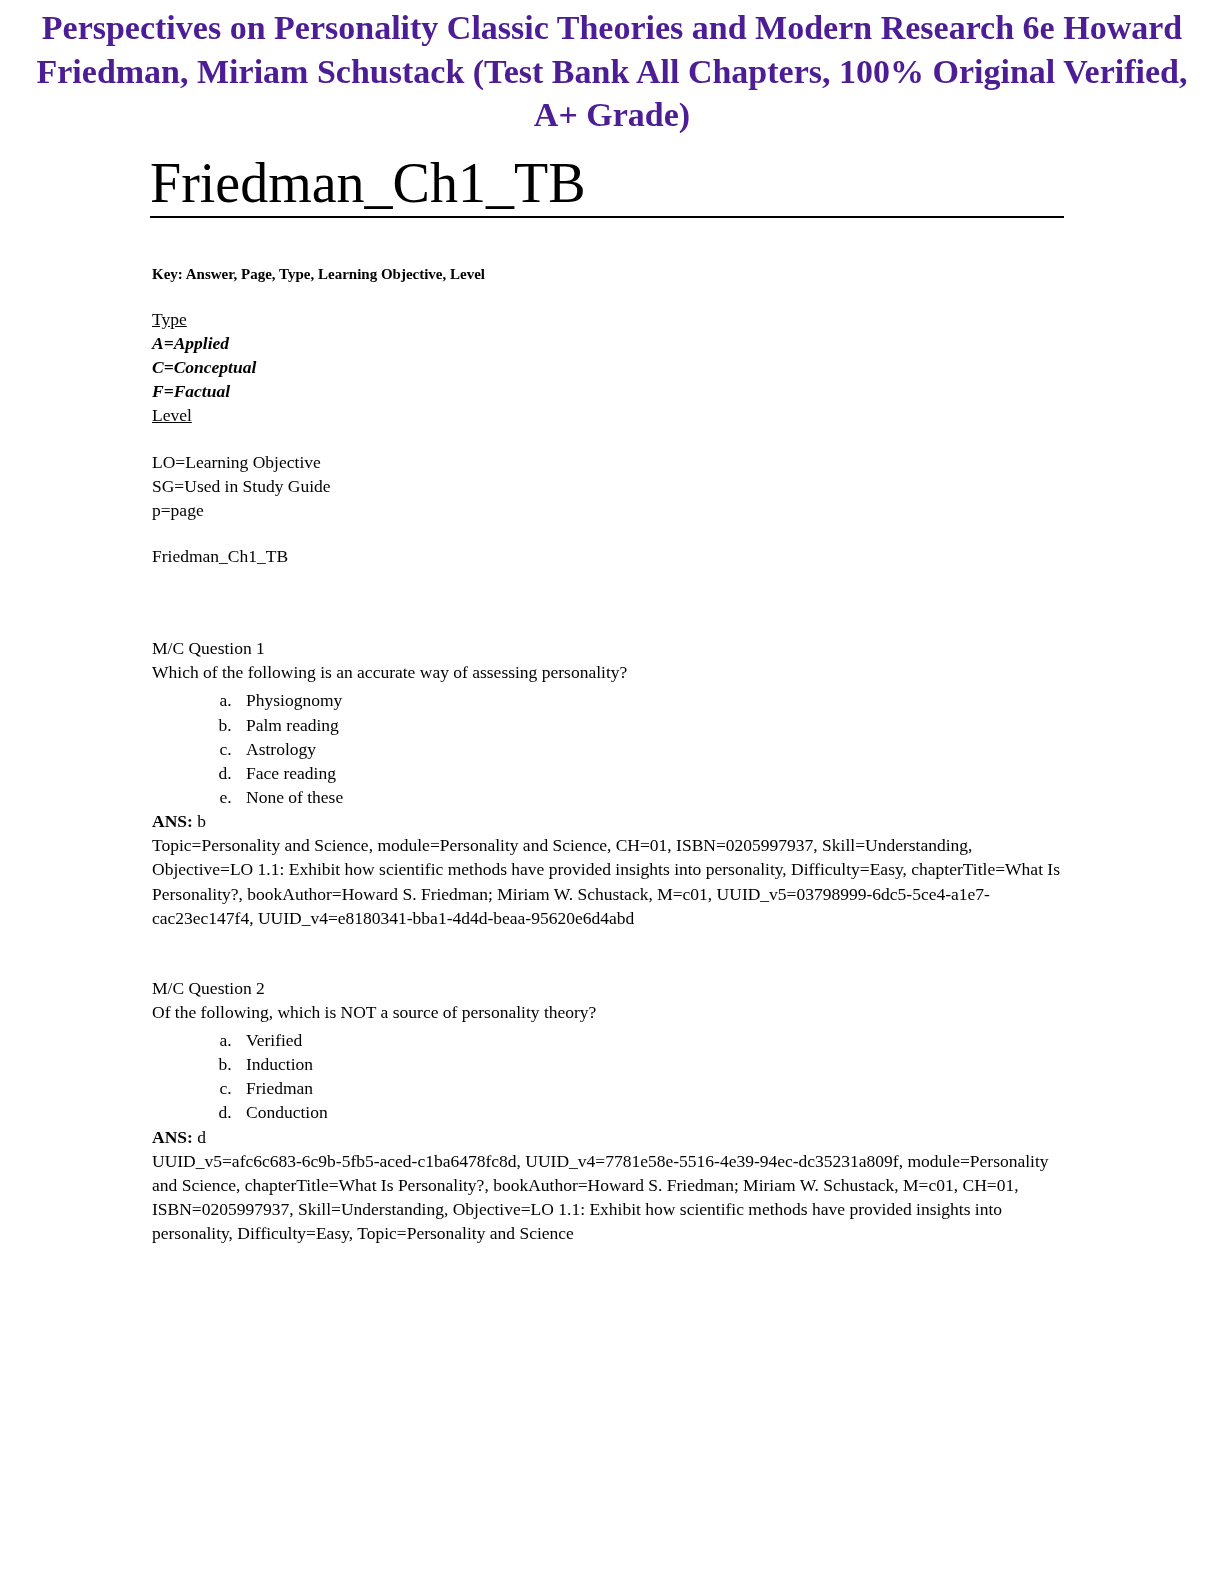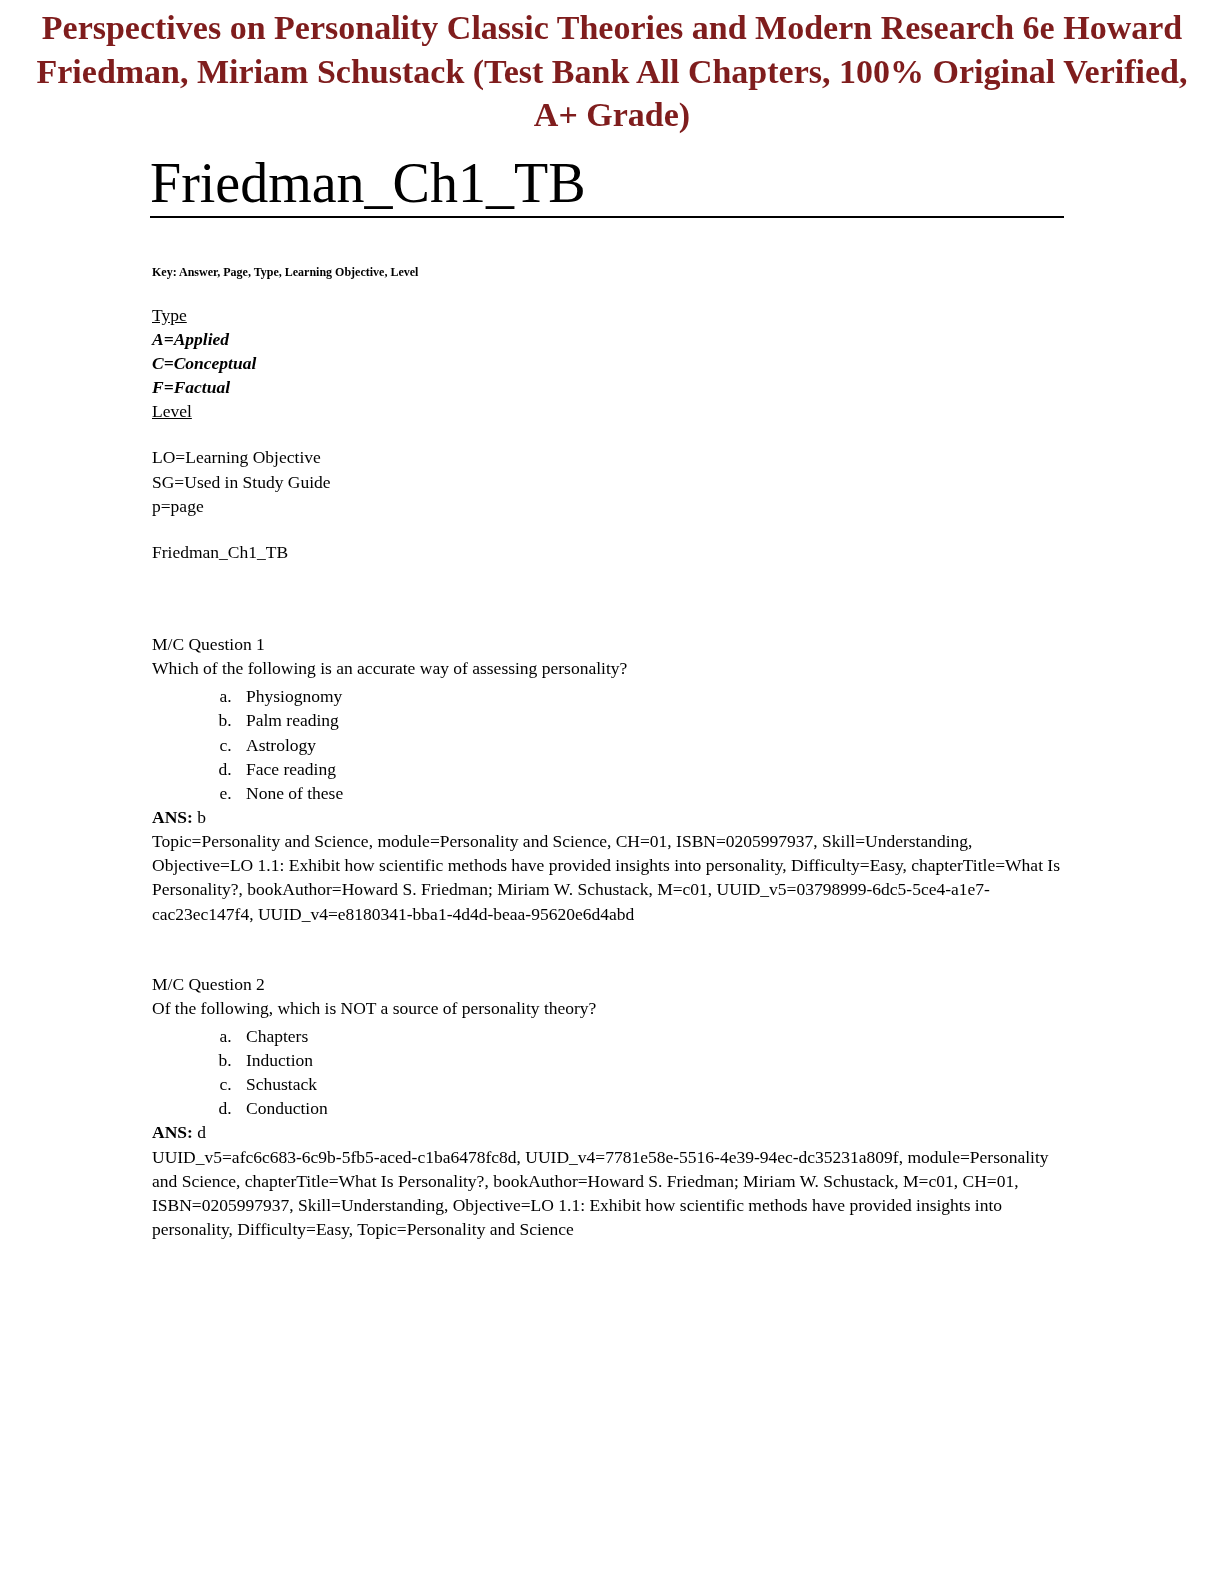--- a/index.html
+++ b/index.html
@@ -16,21 +16,21 @@
     overflow: hidden;
   }
   .page {
     width: 1224px;
     height: 1584px;
     box-sizing: border-box;
     padding: 0;
     position: relative;
   }
   .banner {
-    color: #7f1d1d;
+    color: #4c1d95;
     font-weight: bold;
     font-size: 34px;
     line-height: 1.28;
     text-align: center;
     margin: 6px 36px 0 36px;
     font-family: "Liberation Serif", serif;
   }
   .doc-title-wrap {
     margin: 16px 160px 0 150px;
     border-bottom: 2px solid #000;
@@ -45,21 +45,21 @@
   .content {
     margin: 0 150px 0 152px;
     font-size: 17.5px;
     line-height: 1.38;
   }
   .gap-lg { height: 46px; }
   .gap-md { height: 22px; }
   .bold { font-weight: normal; }
   .bi { font-weight: bold; font-style: italic; }
   .u { text-decoration: underline; }
-  .key-line { font-weight: bold; font-size: 12px; }
+  .key-line { font-weight: bold; font-size: 15px; }
   .small-head { font-weight: bold; font-size: 19px; }
   .q-block { font-size: 17.5px; }
   .q-line { }
   ol.choices {
     list-style-type: lower-alpha;
     margin: 4px 0 0 0;
     padding-left: 84px;
   }
   ol.choices li {
     padding-left: 10px;
@@ -123,23 +123,23 @@
       <div class="ans"><span class="lbl">ANS:</span> <span>b</span></div>
       <div class="meta">Topic=Personality and Science, module=Personality and Science, CH=01, ISBN=0205997937, Skill=Understanding, Objective=LO 1.1: Exhibit how scientific methods have provided insights into personality, Difficulty=Easy, chapterTitle=What Is Personality?, bookAuthor=Howard S. Friedman; Miriam W. Schustack, M=c01, UUID_v5=03798999-6dc5-5ce4-a1e7-cac23ec147f4, UUID_v4=e8180341-bba1-4d4d-beaa-95620e6d4abd</div>
     </div>
 
     <div class="gap-lg"></div>
 
     <div class="q-block">
       <div class="q-line">M/C Question 2</div>
       <div class="q-line">Of the following, which is NOT a source of personality theory?</div>
       <ol class="choices">
-        <li>Chapters</li>
+        <li>Verified</li>
         <li>Induction</li>
-        <li>Schustack</li>
+        <li>Friedman</li>
         <li>Conduction</li>
       </ol>
       <div class="ans"><span class="lbl">ANS:</span> <span>d</span></div>
       <div class="meta">UUID_v5=afc6c683-6c9b-5fb5-aced-c1ba6478fc8d, UUID_v4=7781e58e-5516-4e39-94ec-dc35231a809f, module=Personality and Science, chapterTitle=What Is Personality?, bookAuthor=Howard S. Friedman; Miriam W. Schustack, M=c01, CH=01, ISBN=0205997937, Skill=Understanding, Objective=LO 1.1: Exhibit how scientific methods have provided insights into personality, Difficulty=Easy, Topic=Personality and Science</div>
     </div>
 
   </div>
 </div>
 
 </body></html>

